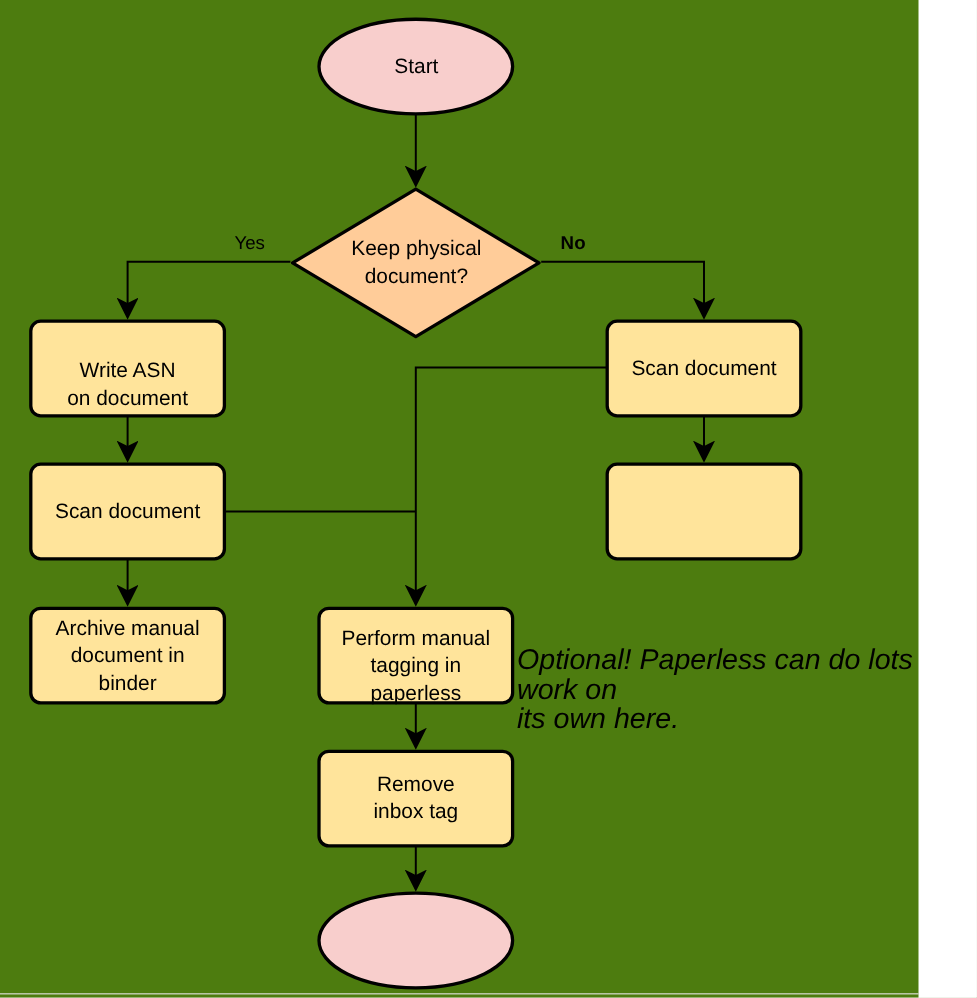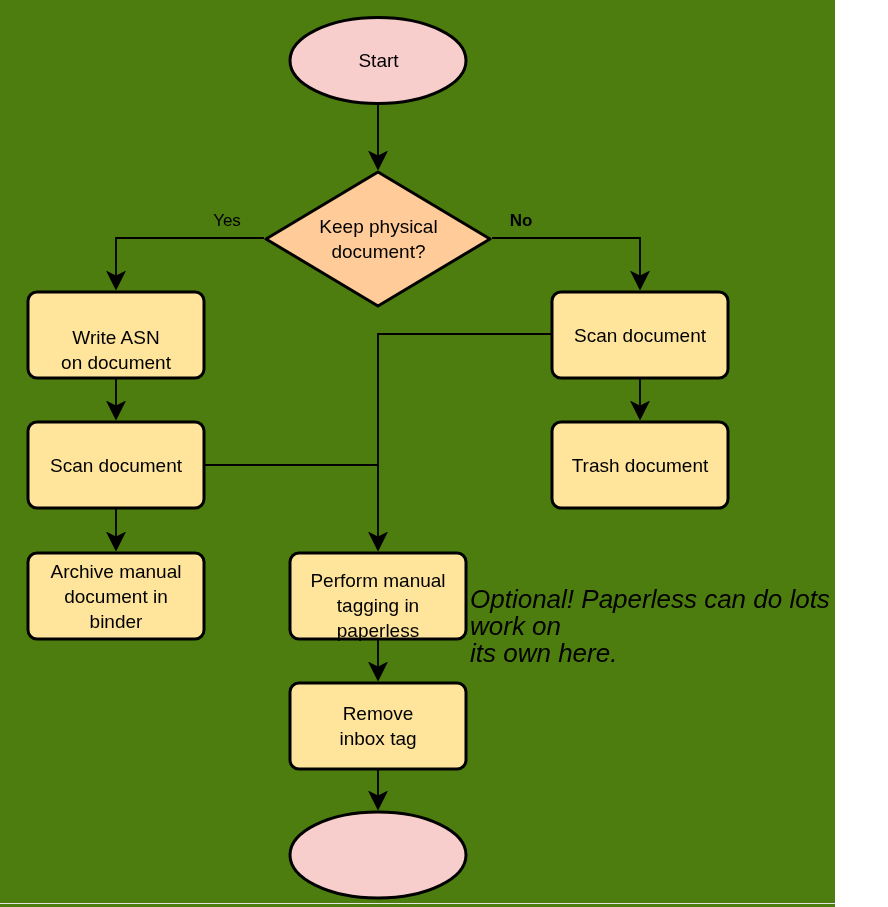--- a/index.html
+++ b/index.html
@@ -118,21 +118,20 @@
 on document</div>
 
   <div class="node-label" style="left:28px; top:422px; width:176px; height:86px;">Scan document</div>
 
   <div class="node-label" style="left:28px; top:553px; width:176px; height:86px;">Archive manual
 document in
 binder</div>
 
   <div class="node-label" style="left:552px; top:292px; width:176px; height:86px;">Scan document</div>
 
-  <div class="node-label" style="left:552px; top:422px; width:176px; height:86px;">Trash document</div>
 
   <div class="node-label" style="left:290px; top:562px; width:176px; height:86px;">Perform manual
 tagging in
 paperless</div>
 
   <div class="node-label" style="left:290px; top:683px; width:176px; height:86px;">Remove
 inbox tag</div>
 
 
   <div class="edge-label" style="left:203px; top:211px; width:48px;">Yes</div>

